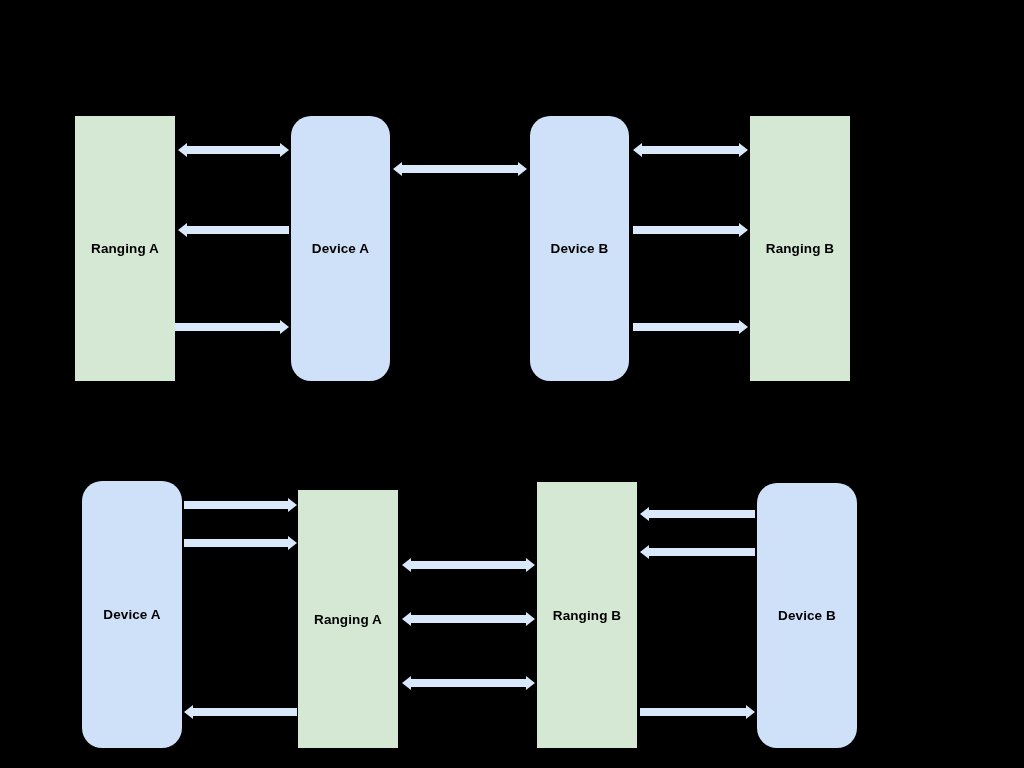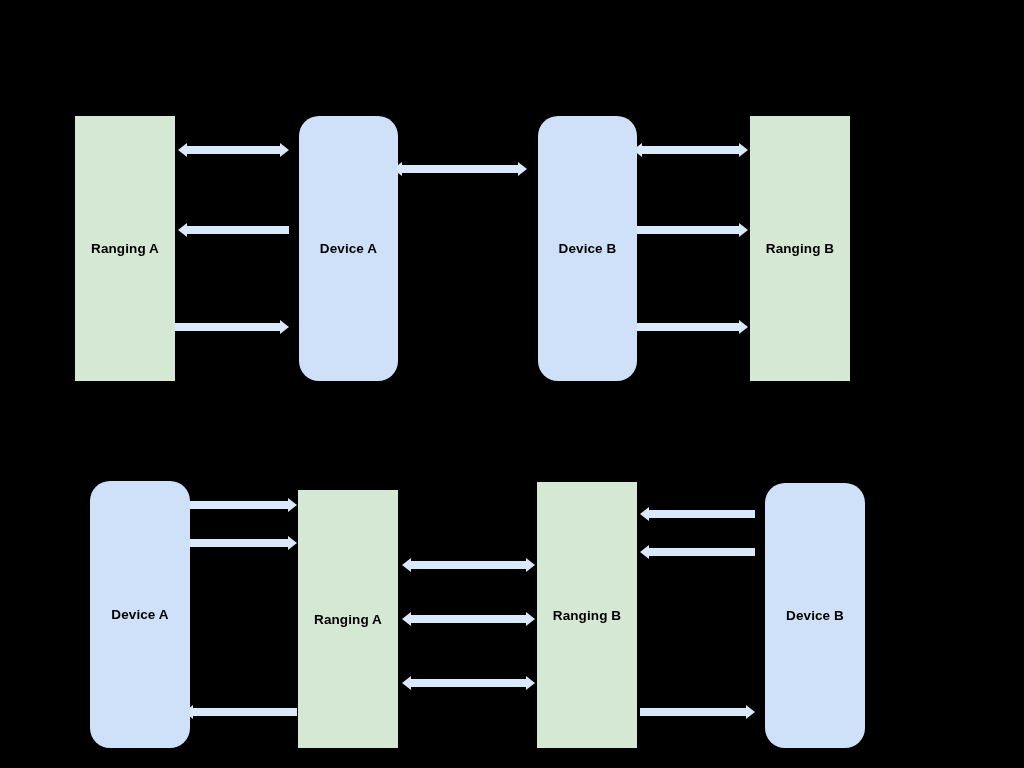--- a/index.html
+++ b/index.html
@@ -27,21 +27,20 @@
     color: #000000;
     letter-spacing: 0.1px;
   }
   .node.green {
     background: #d5e8d4;
     border-radius: 0;
   }
   .node.blue {
     background: #cfe0f9;
     border-radius: 20px;
-    margin-left: 8px;
   }
   .node-label {
     pointer-events: none;
     white-space: nowrap;
   }
   .arrow {
     position: absolute;
     height: 0;
   }
   .arrow svg {

